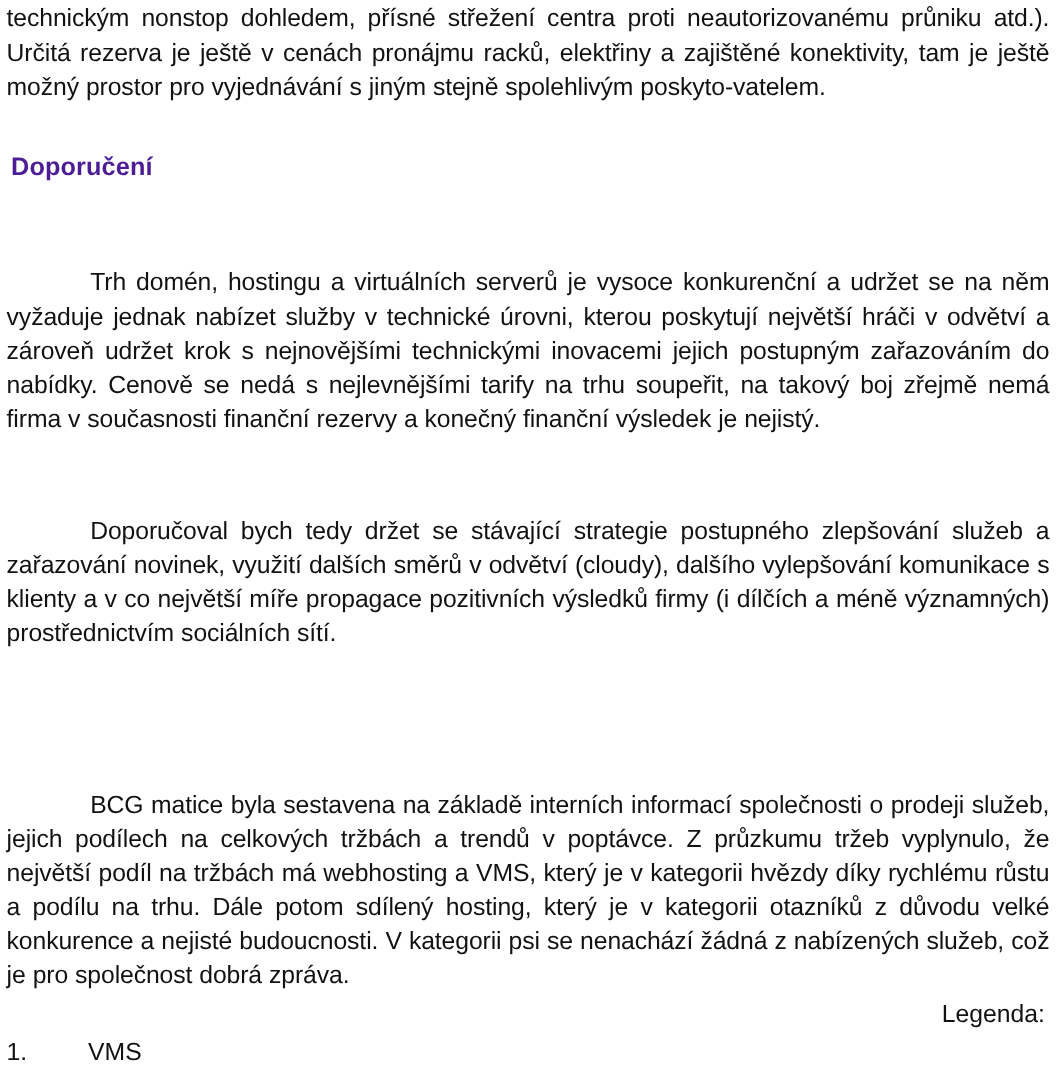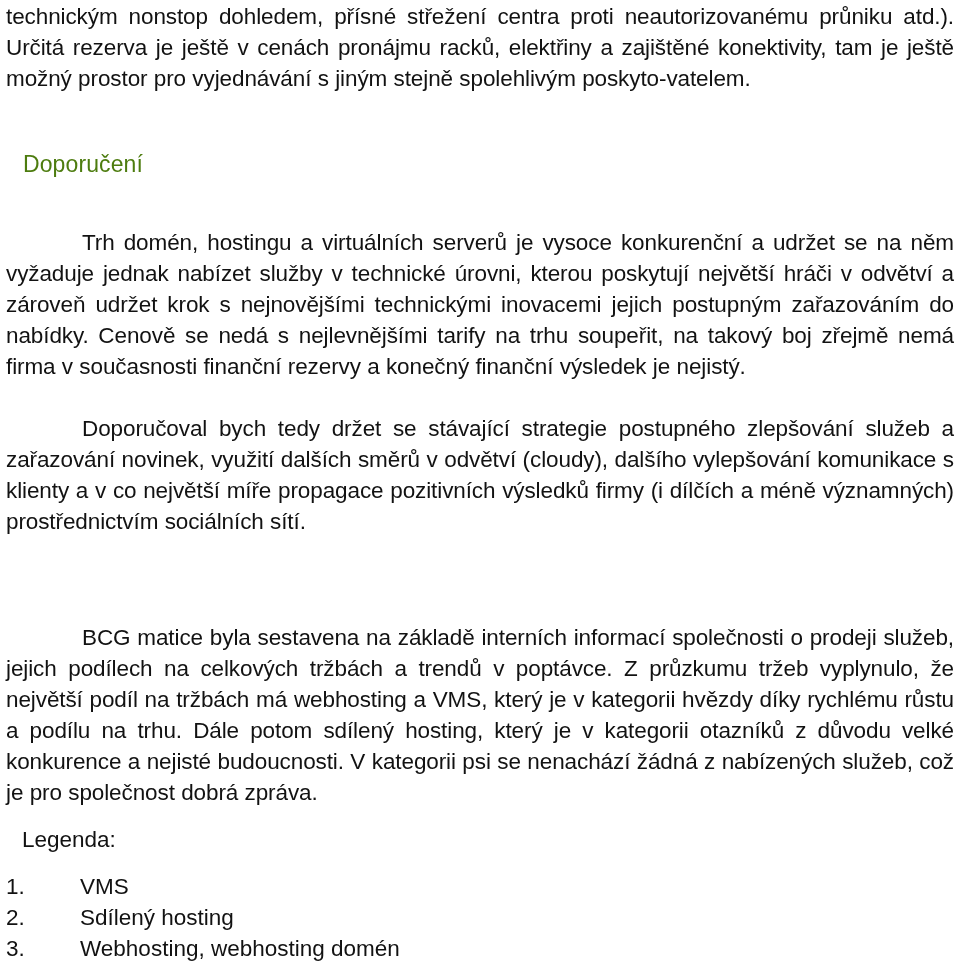--- a/index.html
+++ b/index.html
@@ -27,52 +27,53 @@
     text-align: justify;
     text-justify: inter-word;
     color: #121212;
     margin: 0;
     letter-spacing: -0.1px;
     word-spacing: 0.2px;
     -webkit-font-smoothing: antialiased;
   }
   .para.indent {
     text-indent: 76px;
+    margin-top: 40px;
   }
   
   #top-para {
     padding-top: 1px;
   }
   .gap-after-top { height: 38px; }
   .heading1 {
     font-size: 23px;
     line-height: 30px;
-    font-weight: normal;
-    color: #4d7c0f;
-    margin: 17px;
+    font-weight: bold;
+    color: #4c1d95;
+    margin: 4px;
     letter-spacing: 0.1px;
   }
   .heading2 {
     font-size: 28px;
     line-height: 34px;
     font-weight: bold;
     color: #2C5D8F;
     margin: 0;
     letter-spacing: 0.1px;
   }
   .gap-h1-to-body { height: 31px; }
   .gap-body-to-para { height: 31px; }
   .gap-before-h2 { height: 49px; }
   .gap-h2-to-body { height: 36px; }
   .legend-title {
     font-size: 22.5px;
     line-height: 31px;
     color: #121212;
-    margin: 16px;
-    text-align: left;
+    margin: 4px;
+    text-align: right;
   }
   .legend-list {
     margin: 0;
     padding: 0;
     list-style: none;
   }
   .legend-item {
     font-size: 22.5px;
     line-height: 31px;
     color: #121212;

